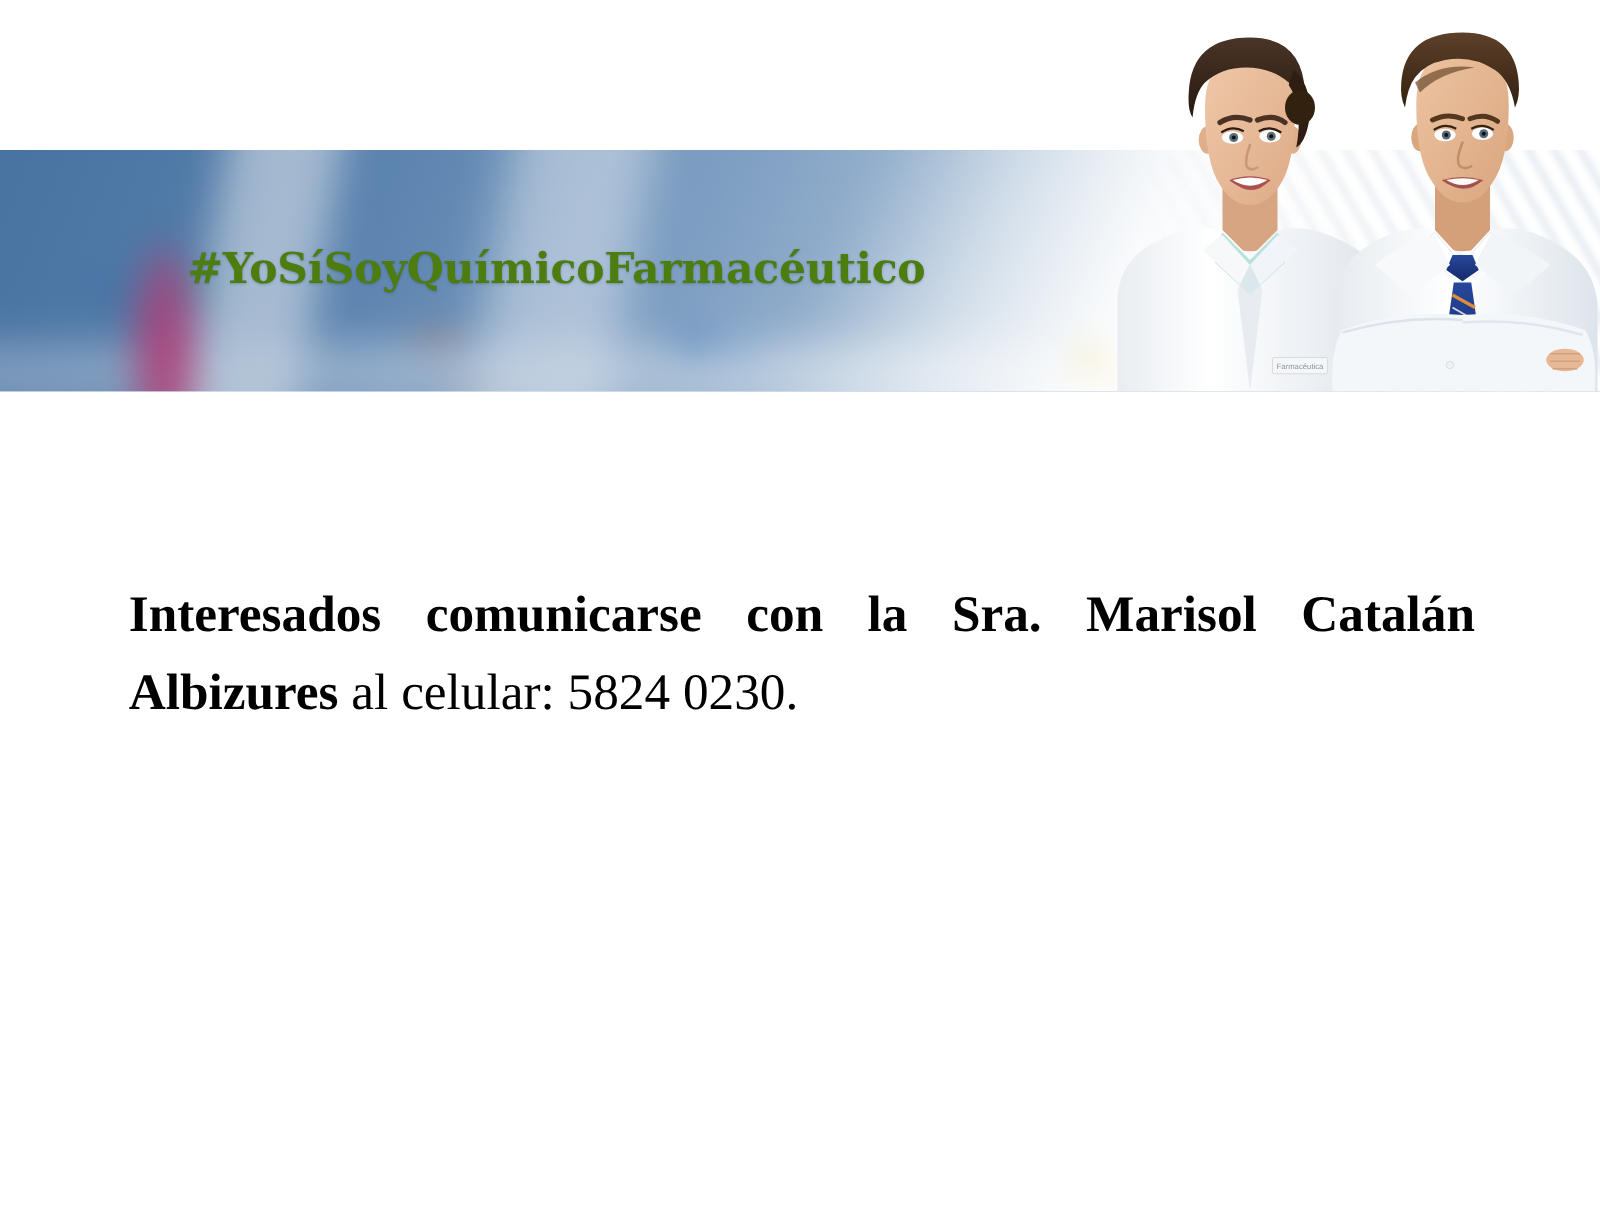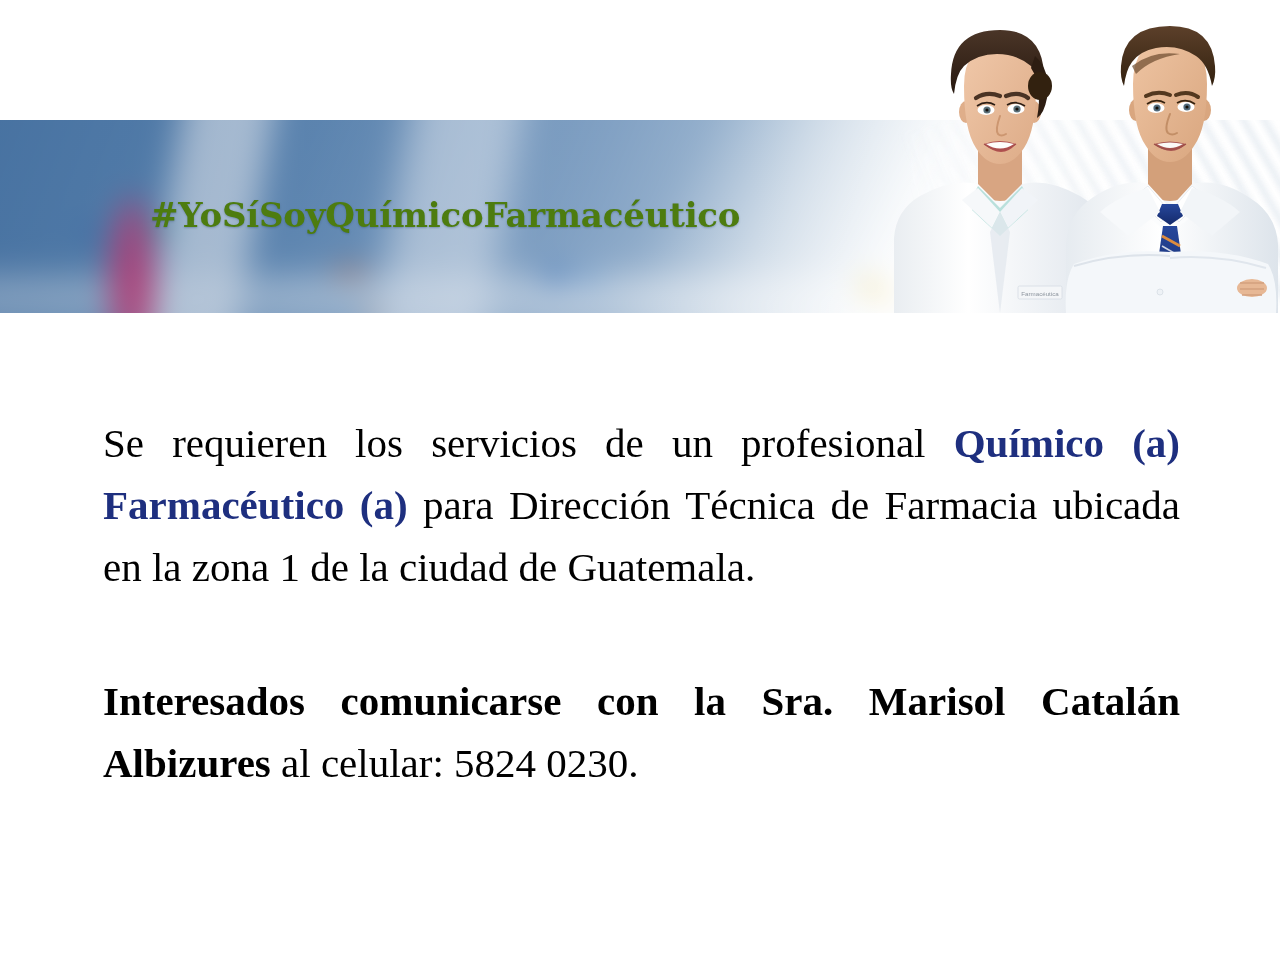--- a/index.html
+++ b/index.html
@@ -126,21 +126,21 @@
     font-family: "Liberation Serif", "DejaVu Serif", serif;
     font-size: 41px;
     line-height: 62px;
   }
   .para.first { text-align-last: left; }
   .highlight {
     color: #1e2f7f;
     font-weight: bold;
   }
   .para.second {
-    margin-top: 72px;
+    margin-top: 48px;
     text-align: justify;
   }
   .para.second .lead { font-weight: bold; }
 </style>
 </head>
 <body>
 
 <div class="banner">
   <div class="banner-photo"></div>
   <div class="banner-rack"></div>
@@ -286,16 +286,15 @@
       <path d="M310 114 q-6 15 -2 19 q4 3 9 0" stroke="#c28e66" stroke-width="2" fill="none" stroke-linecap="round"></path>
 
       <path d="M294 144 q16 -5 32 0 q-14 14 -32 0 z" fill="#a85550"></path>
       <path d="M297 144 q13 -3 26 0 q-13 8 -26 0 z" fill="#fbfaf7"></path>
       <path d="M294 144 q16 11 32 0" stroke="#9e4f4a" stroke-width="1.2" fill="none"></path>
     </g>
   </svg>
 </div>
 
 <div class="content">
-  <p class="para first"><span>Se requieren los servicios de un profesional </span><span class="highlight">Químico (a) Farmacéutico (a)</span><span> para Dirección Técnica de Farmacia ubicada en la zona 1 de la ciudad de Guatemala.</span></p>
 
   <p class="para second"><span class="lead">Interesados comunicarse con la Sra. Marisol Catalán Albizures</span><span> al celular: 5824 0230.</span></p>
 </div>
 
 </body></html>

